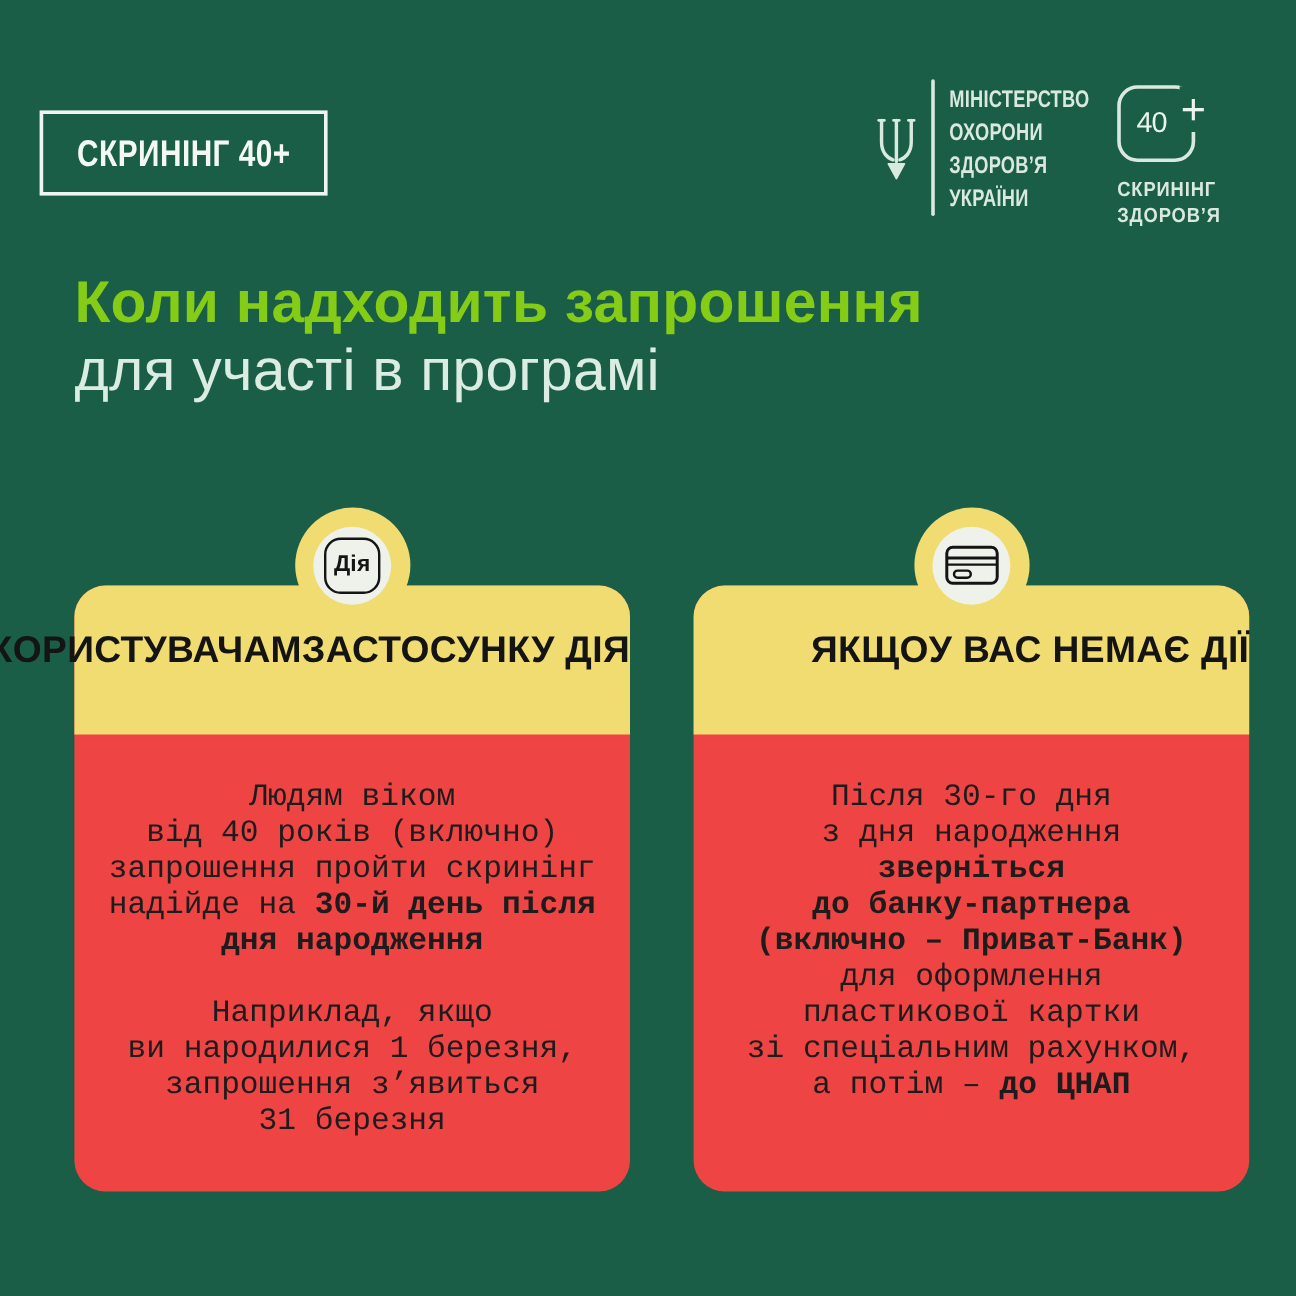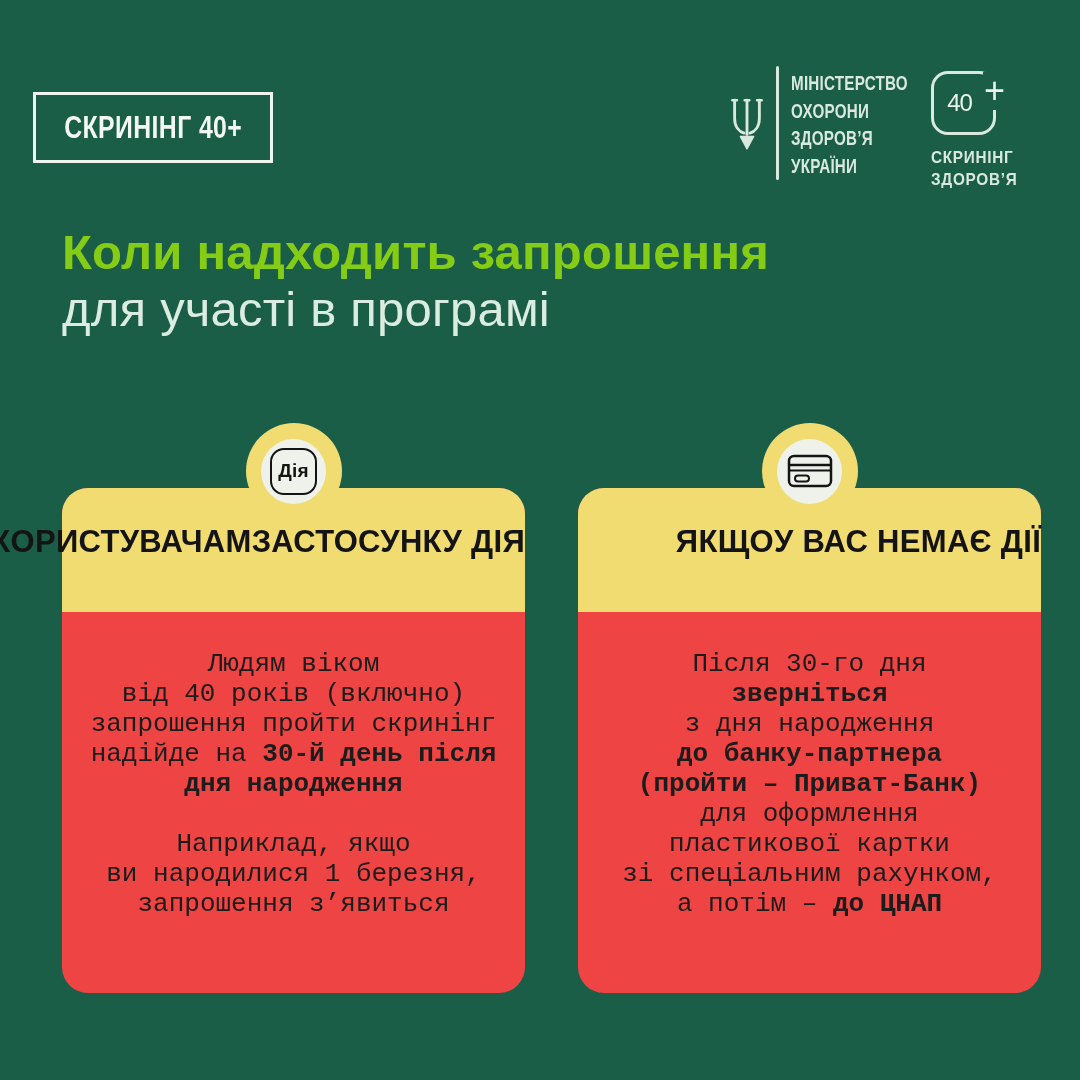--- a/index.html
+++ b/index.html
@@ -149,20 +149,21 @@
         <span class="ln">Людям віком</span>
         <span class="ln">від 40 років (включно)</span>
         <span class="ln">запрошення пройти скринінг</span>
         <span class="ln"><span>надійде на </span><b>30-й день після</b></span>
         <span class="ln"><b>дня народження</b></span>
       </p>
       <p>
         <span class="ln">Наприклад, якщо</span>
         <span class="ln">ви народилися 1 березня,</span>
         <span class="ln">запрошення з’явиться</span>
+        <span class="ln">31 березня</span>
       </p>
     </div>
   </section>
 
   <section class="card card-right">
     <div class="card-circle">
       <div class="circle-inner">
         <svg width="46" height="34" viewBox="0 0 46 34" fill="none">
           <rect x="2" y="2" width="42" height="30" rx="5" stroke="#141414" stroke-width="2.5"></rect>
           <line x1="2" y1="11" x2="44" y2="11" stroke="#141414" stroke-width="2.5"></line>
@@ -171,24 +172,24 @@
         </svg>
       </div>
     </div>
     <div class="card-header">
       <span class="t">ЯКЩО</span>
       <span class="t">У ВАС НЕМАЄ ДІЇ</span>
     </div>
     <div class="card-body">
       <p>
         <span class="ln">Після 30-го дня</span>
+        <span class="ln">з дня народження</span>
         <span class="ln"><b>зверніться</b></span>
-        <span class="ln">з дня народження</span>
         <span class="ln"><b>до банку-партнера</b></span>
-        <span class="ln"><b>(пройти – Приват-Банк)</b></span>
+        <span class="ln"><b>(включно – Приват-Банк)</b></span>
         <span class="ln">для оформлення</span>
         <span class="ln">пластикової картки</span>
         <span class="ln">зі спеціальним рахунком,</span>
         <span class="ln"><span>а потім – </span><b>до ЦНАП</b></span>
       </p>
     </div>
   </section>
 
 </div>
 

